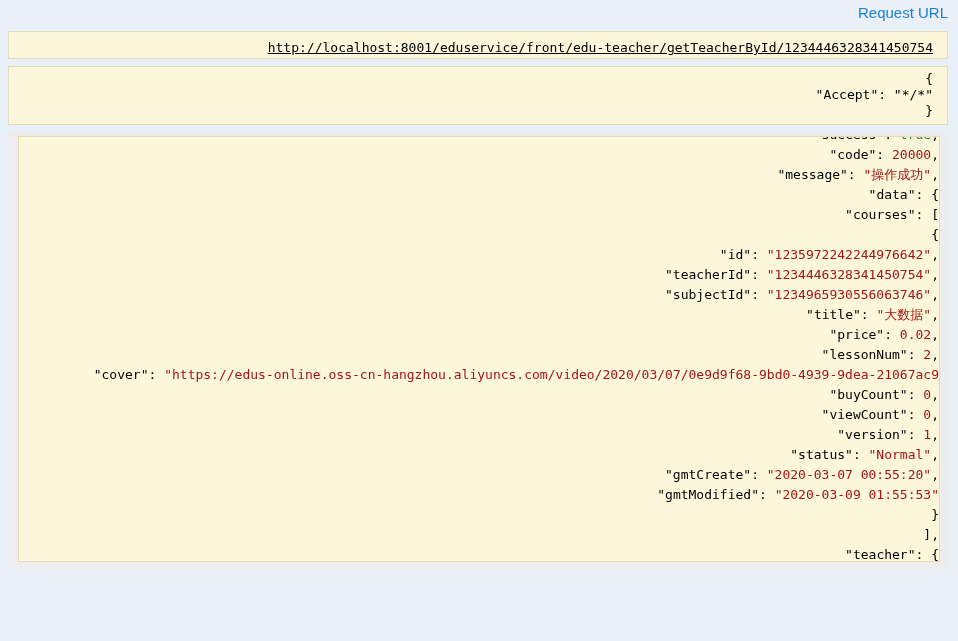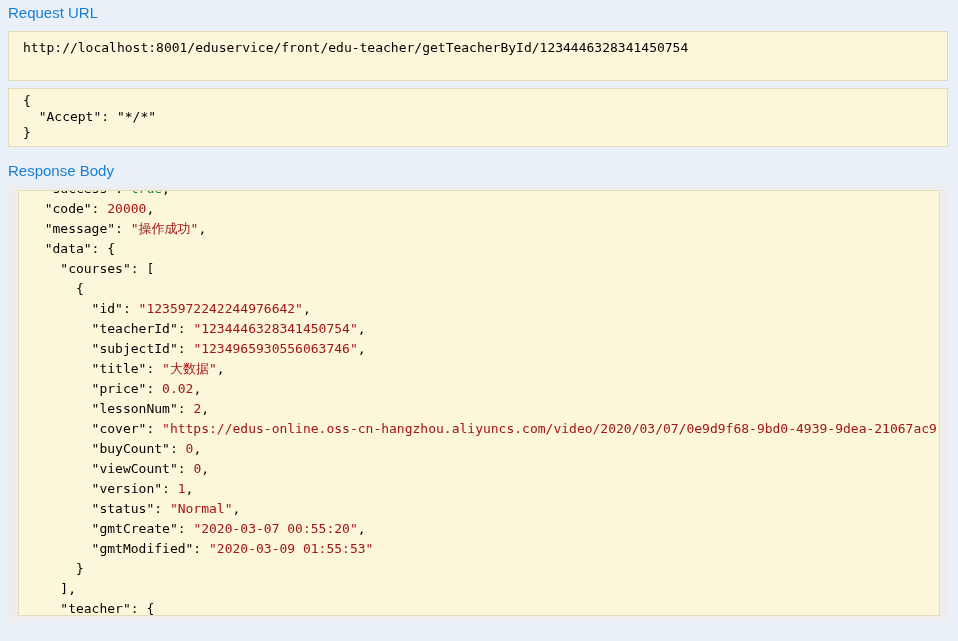--- a/index.html
+++ b/index.html
@@ -2,21 +2,21 @@
 <html style="--page-bg: #e9f0f8; --heading: #1a7fd1; --code-bg: #fcf6db; --code-border: #e3dcb8; --container-bg: #ededed; --json-string: #a31515; --json-number: #a31515; --json-boolean: #168c32;"><head>
 <meta charset="utf-8">
 <style>
   * { margin: 0; padding: 0; box-sizing: border-box; }
   html, body {
     width: 958px; height: 641px;
     overflow: hidden;
     background: var(--page-bg, #e9f0f8);
     font-family: "Liberation Sans", sans-serif;
   }
-  .wrap { margin: 0 10px 0 8px; }
+  .wrap { margin: 0 10px 0 8px; text-align: right; }
   h4.sec {
     font-size: 15px;
     font-weight: 400;
     line-height: 17px;
     color: var(--heading, #1a7fd1);
     margin: 15px 0 0 0;
   }
   h4.sec.first { margin-top: 4px; }
   .codebox {
     background: var(--code-bg, #fcf6db);
@@ -24,21 +24,22 @@
     font-family: "DejaVu Sans Mono", "Liberation Mono", monospace;
     font-size: 13px;
     color: #000;
     white-space: pre;
     overflow: hidden;
   }
   .urlbox {
     margin-top: 10px;
     padding: 9px 14px;
     line-height: 14px;
-    height: 50px;
+    height: 28px;
+    text-decoration: underline;
   }
   .hdrbox {
     margin-top: 7px;
     padding: 4px 14px 5px 14px;
     line-height: 16px;
     height: 59px;
   }
   .rb-outer {
     margin-top: 7px;
     background: var(--container-bg, #ededed);
@@ -72,21 +73,20 @@
 
   <h4 class="sec first">Request URL</h4>
 
   <pre class="codebox urlbox">http://localhost:8001/eduservice/front/edu-teacher/getTeacherById/1234446328341450754</pre>
 
 
   <pre class="codebox hdrbox">{
   "Accept": "*/*"
 }</pre>
 
-  <h4 class="sec">Response Body</h4>
 
   <div class="rb-outer">
     <div class="rb-scroll">
       <pre class="rb-code"><div><span>  "success": </span><span class="tok-b">true</span><span>,</span></div><div><span>  "code": </span><span class="tok-n">20000</span><span>,</span></div><div><span>  "message": </span><span class="tok-s">"操作成功"</span><span>,</span></div><div><span>  "data": {</span></div><div><span>    "courses": [</span></div><div><span>      {</span></div><div><span>        "id": </span><span class="tok-s">"1235972242244976642"</span><span>,</span></div><div><span>        "teacherId": </span><span class="tok-s">"1234446328341450754"</span><span>,</span></div><div><span>        "subjectId": </span><span class="tok-s">"1234965930556063746"</span><span>,</span></div><div><span>        "title": </span><span class="tok-s">"大数据"</span><span>,</span></div><div><span>        "price": </span><span class="tok-n">0.02</span><span>,</span></div><div><span>        "lessonNum": </span><span class="tok-n">2</span><span>,</span></div><div><span>        "cover": </span><span class="tok-s">"https://edus-online.oss-cn-hangzhou.aliyuncs.com/video/2020/03/07/0e9d9f68-9bd0-4939-9dea-21067ac9</span></div><div><span>        "buyCount": </span><span class="tok-n">0</span><span>,</span></div><div><span>        "viewCount": </span><span class="tok-n">0</span><span>,</span></div><div><span>        "version": </span><span class="tok-n">1</span><span>,</span></div><div><span>        "status": </span><span class="tok-s">"Normal"</span><span>,</span></div><div><span>        "gmtCreate": </span><span class="tok-s">"2020-03-07 00:55:20"</span><span>,</span></div><div><span>        "gmtModified": </span><span class="tok-s">"2020-03-09 01:55:53"</span></div><div><span>      }</span></div><div><span>    ],</span></div><div><span>    "teacher": {</span></div></pre>
     </div>
   </div>
 
 </div>
 
 </body></html>

